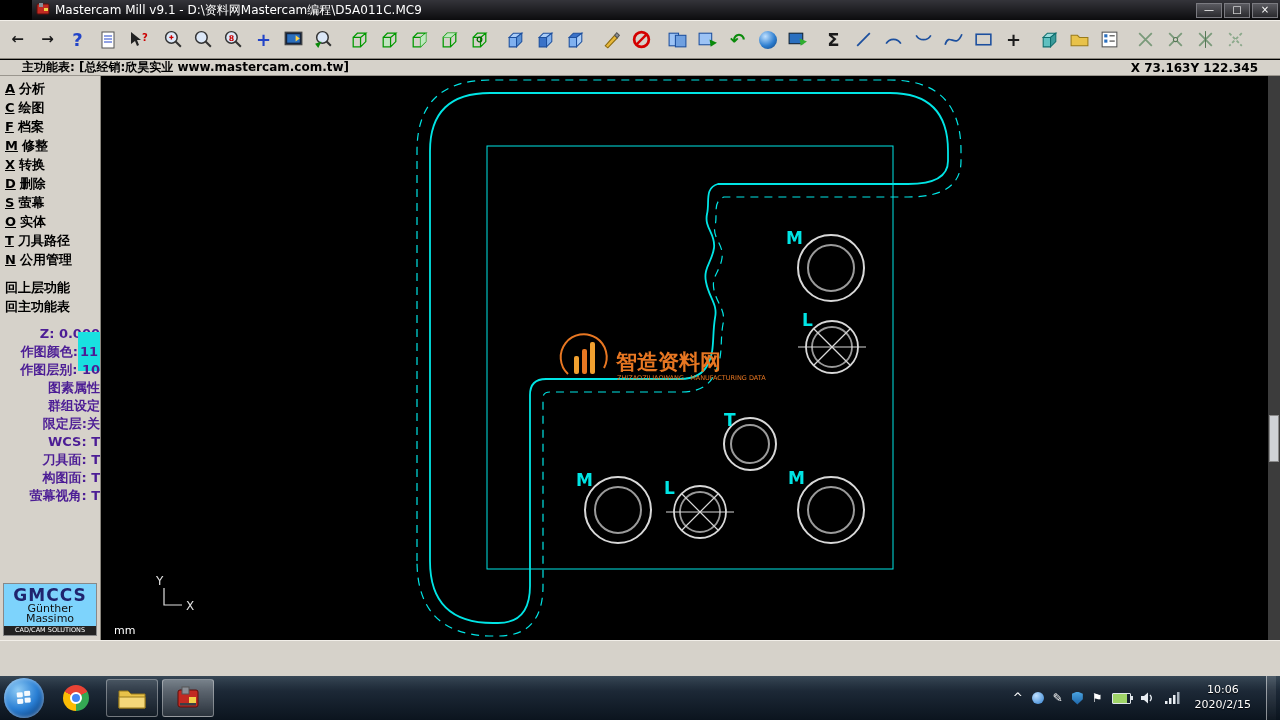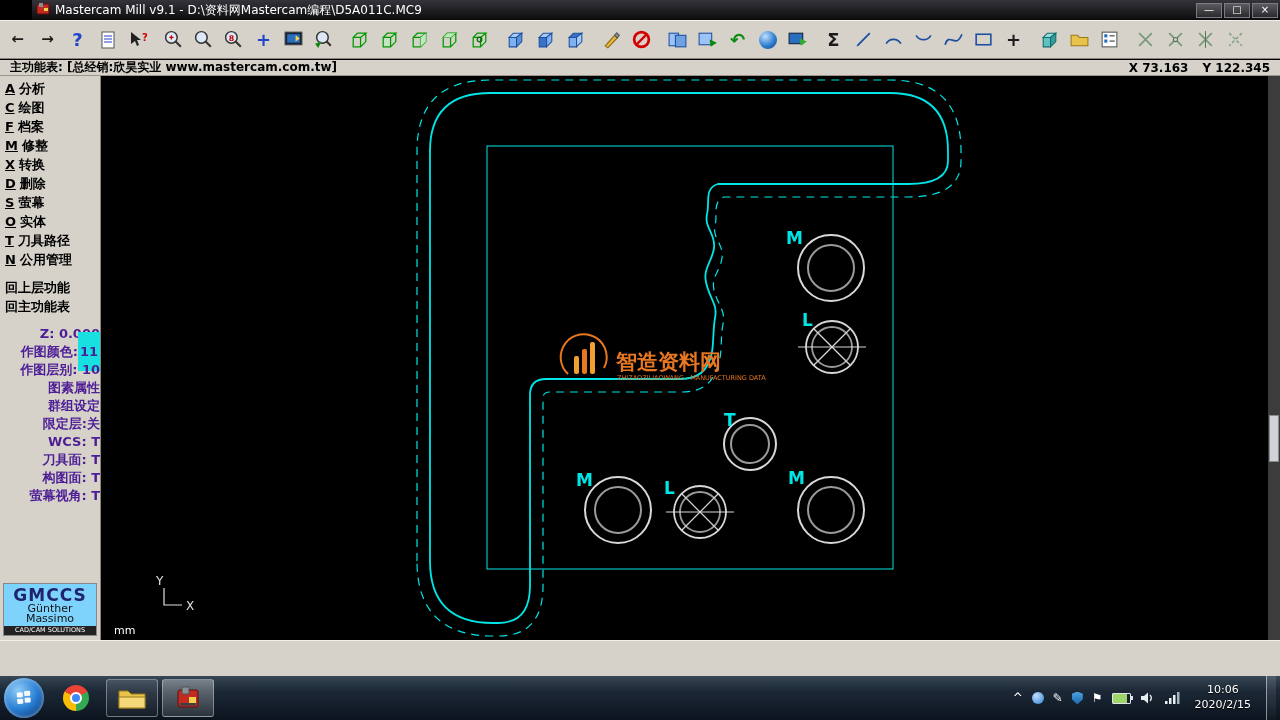--- a/index.html
+++ b/index.html
@@ -27,23 +27,23 @@
   .sphere{width:18px;height:18px;border-radius:50%;
     background:radial-gradient(circle at 35% 30%,#bfe0ff,#2f7fd0 55%,#0a3d7a);}
   .chrome{width:26px;height:26px;border-radius:50%;
     background:conic-gradient(from -60deg,#ea4335 0 120deg,#34a853 0 240deg,#fbbc05 0 360deg);
     position:relative;}
   .chrome::after{content:"";position:absolute;left:7px;top:7px;width:12px;height:12px;border-radius:50%;
     background:#4285f4;border:2px solid #fff;box-sizing:border-box;}
 
   
   .menubar{position:absolute;top:60px;left:0;right:0;height:16px;background:#d6d2ca;
-    display:flex;justify-content:space-between;align-items:center;padding:0 10px;box-sizing:border-box;
+    display:flex;justify-content:space-between;align-items:center;padding:0 22px;box-sizing:border-box;
     font-size:12px;font-weight:bold;color:#000;border-bottom:1px solid #9a968e;}
-  .coords{display:flex;gap:14px;align-items:center;}
+  .coords{display:flex;gap:0;align-items:center;}
 
   
   .sidebar{position:absolute;top:76px;left:0;width:101px;height:564px;background:#d6d2ca;
     border-right:1px solid #8a867e;box-sizing:border-box;display:flex;flex-direction:column;padding-top:3px;}
   .menu-item{height:19px;line-height:19px;font-size:13px;font-weight:bold;color:#000;padding-left:5px;white-space:nowrap;}
   .hotkey{text-decoration:underline;margin-right:4px;}
   .sep{height:9px;}
   .stat{height:18px;line-height:18px;font-size:13px;font-weight:bold;color:#4c1d95;text-align:right;white-space:nowrap;}
   .hl{background:#19e0e0;padding:12px 2px;}
   .logo{margin-top:auto;margin:auto 3px 4px 3px;background:#7dd3fc;border:1px solid #888;

